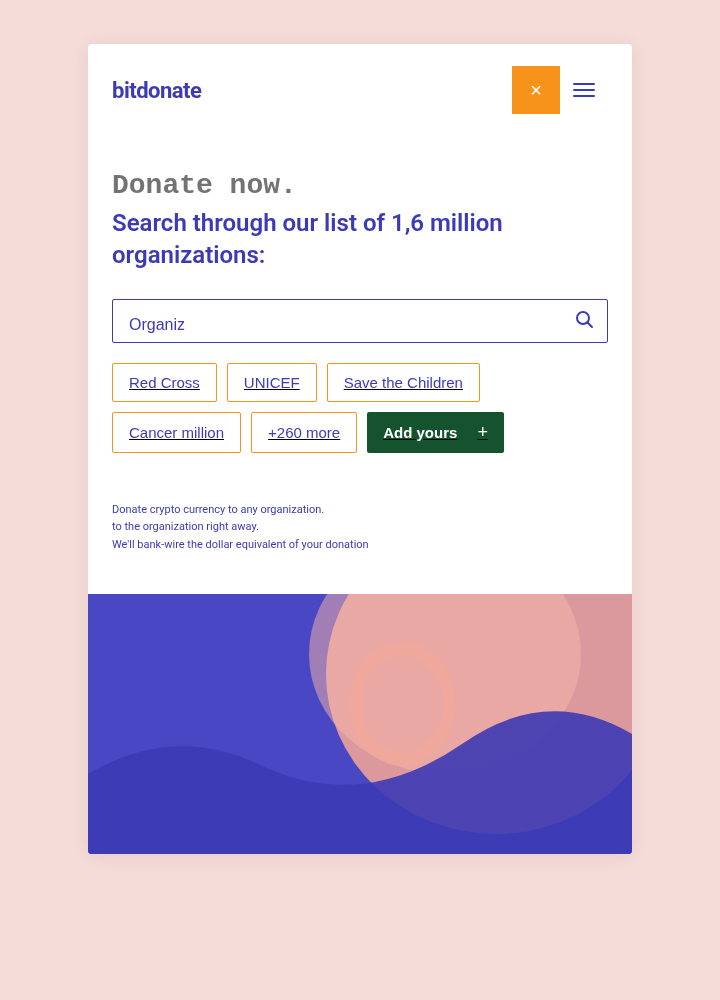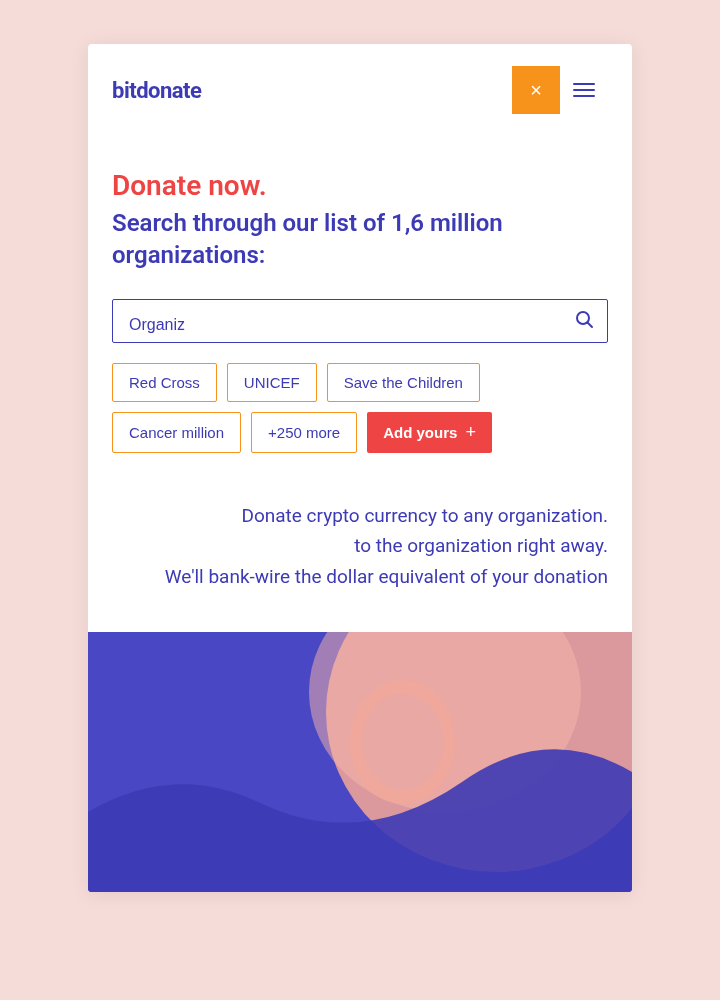--- a/index.html
+++ b/index.html
@@ -84,23 +84,24 @@
       border-radius: 1px;
     }
 
     .content {
       padding: 32px 24px 40px;
     }
 
     .donate-heading {
       font-size: 28px;
       font-weight: 600;
-      color: #ef4444;
+      color: #737373;
       margin-bottom: 4px;
       line-height: 1.3;
+      font-family: Liberation Mono, monospace;
     }
 
     .search-heading {
       font-size: 24px;
       font-weight: 600;
       color: #3d3ab5;
       line-height: 1.3;
       margin-bottom: 28px;
     }
 
@@ -131,60 +132,60 @@
       transform: translateY(-50%);
       color: #3d3ab5;
       pointer-events: none;
     }
 
     .tags-row {
       display: flex;
       flex-wrap: wrap;
       gap: 10px;
       margin-bottom: 10px;
+      text-decoration: underline;
     }
 
     .tag-btn {
       padding: 10px 16px;
       border: 1.5px solid #f7931a;
       background: white;
       color: #3d3ab5;
       font-size: 15px;
       font-weight: 500;
       border-radius: 2px;
       cursor: pointer;
       white-space: nowrap;
     }
 
     .add-yours-btn {
       padding: 10px 16px;
       border: none;
-      background: #ef4444;
+      background: #14532d;
       color: white;
       font-size: 15px;
       font-weight: 600;
       border-radius: 2px;
       cursor: pointer;
       display: flex;
       align-items: center;
-      gap: 8px;
+      gap: 20px;
       white-space: nowrap;
     }
 
     .plus-icon {
       font-size: 18px;
       font-weight: 400;
     }
 
     .description-text {
       margin-top: 48px;
-      font-size: 19px;
+      font-size: 11px;
       color: #3d3ab5;
       line-height: 1.6;
-      text-align: right;
     }
 
     .illustration-area {
       width: 100%;
       height: 260px;
       background: #4a47c4;
       position: relative;
       overflow: hidden;
     }
 
@@ -239,21 +240,21 @@
       <button class="tag-btn">
         <span>Save the Children</span>
       </button>
     </div>
 
     <div class="tags-row">
       <button class="tag-btn">
         <span>Cancer million</span>
       </button>
       <button class="tag-btn">
-        <span>+250 more</span>
+        <span>+260 more</span>
       </button>
       <button class="add-yours-btn">
         <span>Add yours</span>
         <span class="plus-icon">+</span>
       </button>
     </div>
 
     <div class="description-text">
       <div>Donate crypto currency to any organization.</div>
       <div>to the organization right away.</div>

